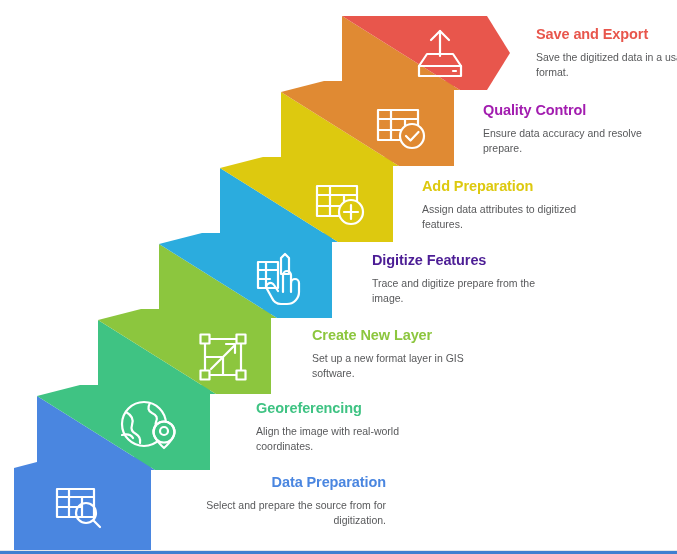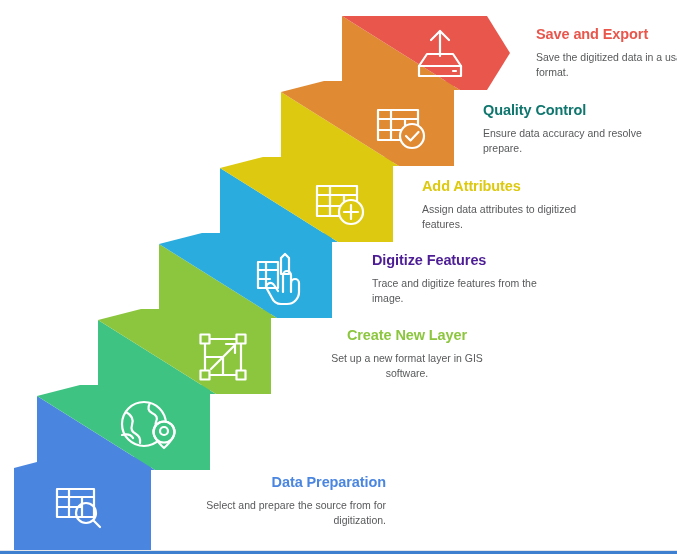--- a/index.html
+++ b/index.html
@@ -178,39 +178,43 @@
     </g>
 
   </svg>
 
   <div class="step-text" style="left:536px; top:26px;">
     <p class="step-title" style="color:#e8564c;">Save and Export</p>
     <p class="step-desc">Save the digitized data in a usable format.</p>
   </div>
 
   <div class="step-text" style="left:483px; top:102px;">
-    <p class="step-title" style="color:#0f766e;">Quality Control</p>
+    <p class="step-title" style="color:#a21caf;">Quality Control</p>
     <p class="step-desc">Ensure data accuracy and resolve prepare.</p>
   </div>
 
   <div class="step-text" style="left:422px; top:178px;">
-    <p class="step-title" style="color:#ddc90f;">Add Attributes</p>
+    <p class="step-title" style="color:#ddc90f;">Add Preparation</p>
     <p class="step-desc">Assign data attributes to digitized features.</p>
   </div>
 
   <div class="step-text" style="left:372px; top:252px;">
     <p class="step-title" style="color:#4c1d95;">Digitize Features</p>
-    <p class="step-desc">Trace and digitize features from the image.</p>
-  </div>
-
-  <div class="step-text" style="left:312px; top:327px;text-align:center;">
+    <p class="step-desc">Trace and digitize prepare from the image.</p>
+  </div>
+
+  <div class="step-text" style="left:312px; top:327px;">
     <p class="step-title" style="color:#8cc63e;">Create New Layer</p>
     <p class="step-desc">Set up a new format layer in GIS software.</p>
   </div>
 
+  <div class="step-text" style="left:256px; top:400px;">
+    <p class="step-title" style="color:#3fc383;">Georeferencing</p>
+    <p class="step-desc">Align the image with real-world coordinates.</p>
+  </div>
 
   <div class="step-text" style="left:196px; top:474px;text-align:right;">
     <p class="step-title" style="color:#4a86e0;">Data Preparation</p>
     <p class="step-desc">Select and prepare the source from for digitization.</p>
   </div>
 
   <div id="bottom-rule-inner"></div>
   <div id="bottom-rule"></div>
 
 </div>

